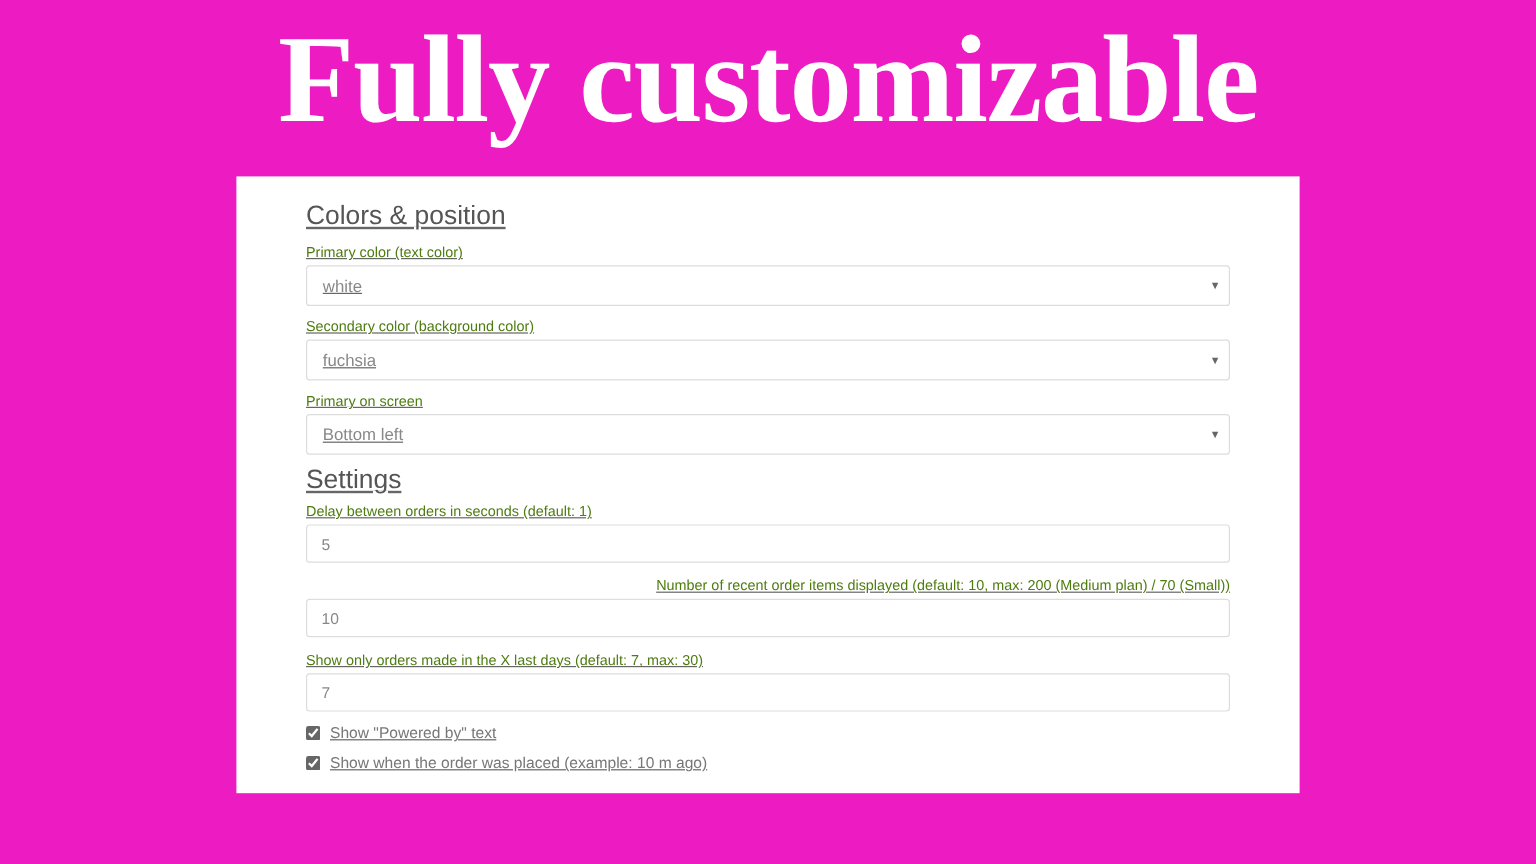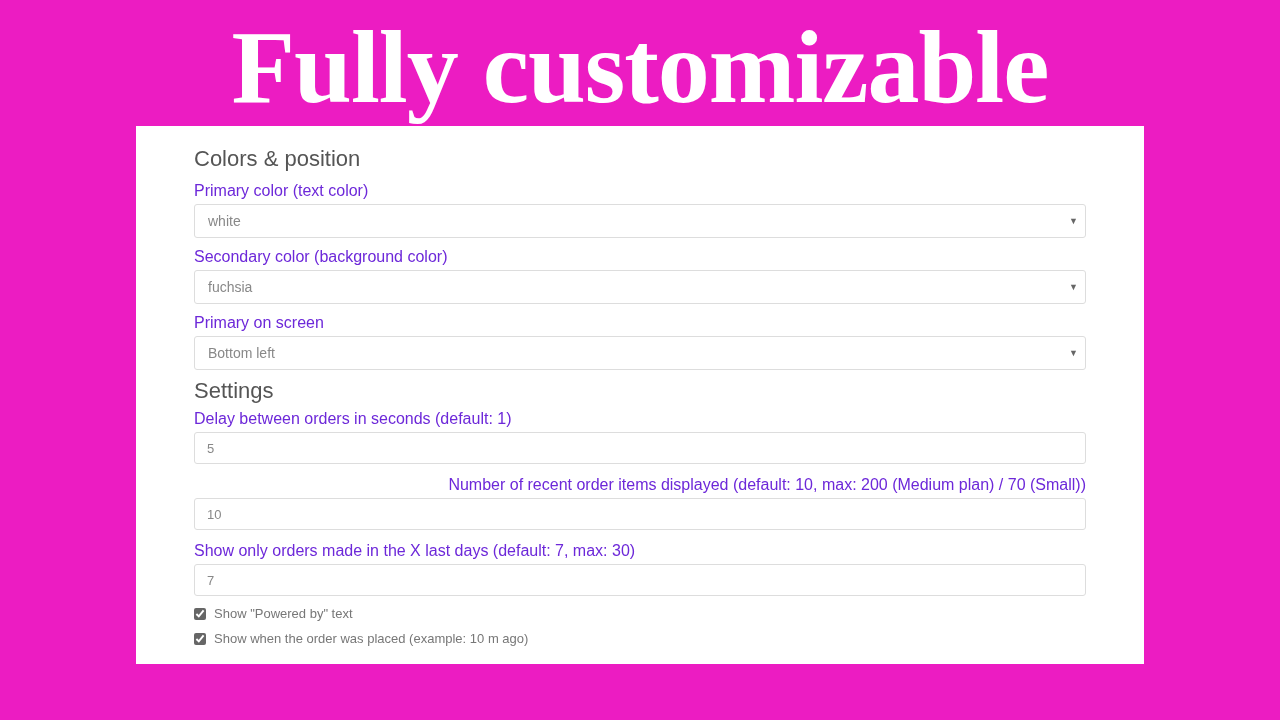--- a/index.html
+++ b/index.html
@@ -8,42 +8,43 @@
       height: 720px;
       background: #ec1cc2;
       font-family: "Helvetica Neue", Helvetica, Arial, sans-serif;
       overflow: hidden;
     }
     .hero-title {
       color: #fff;
       font-size: 104px;
       font-weight: 700;
       text-align: center;
-      padding: 10px 0 2px 0;
+      padding: 10px 0 23px 0;
       font-family: "Georgia", "Times New Roman", serif;
       letter-spacing: -1px;
       line-height: 1.1;
     }
     .panel {
       background: #fff;
       margin: 0 auto;
-      width: 1008px;
+      width: 886px;
       padding: 12px 58px 18px 58px;
       color: #666;
+      text-decoration: underline;
     }
     .section-title {
       font-size: 22px;
       font-weight: 300;
       color: #555;
       margin-top: 8px;
       margin-bottom: 6px;
     }
     .field-label {
-      font-size: 16px;
-      color: #6d28d9;
+      font-size: 12px;
+      color: #4d7c0f;
       margin-top: 10px;
       margin-bottom: 4px;
       display: block;
     }
     .select-wrap {
       position: relative;
     }
     .select-control {
       width: 100%;
       border: 1px solid #ddd;

